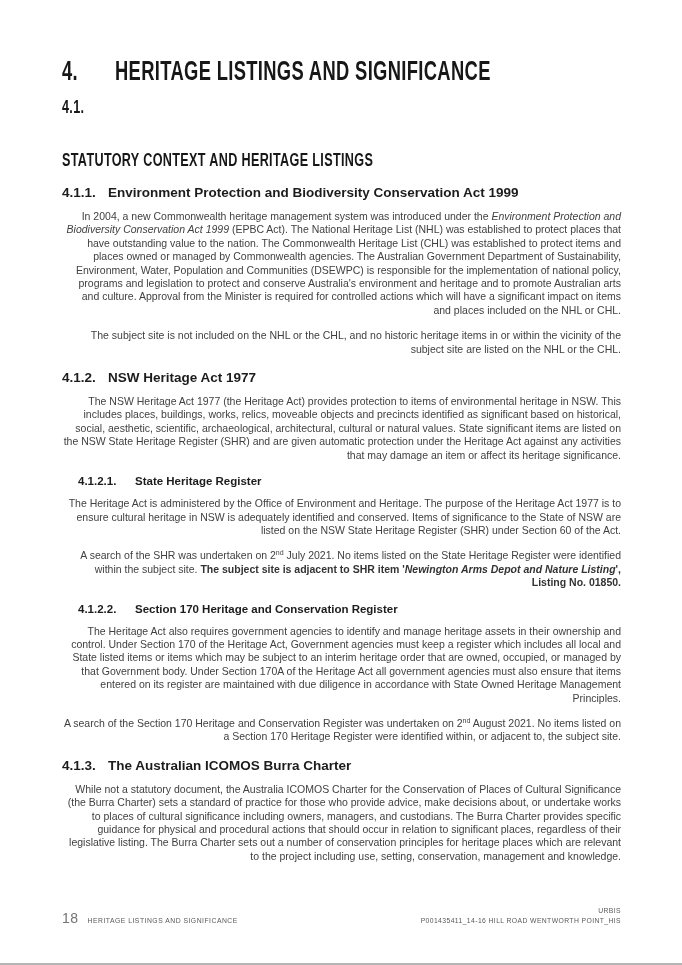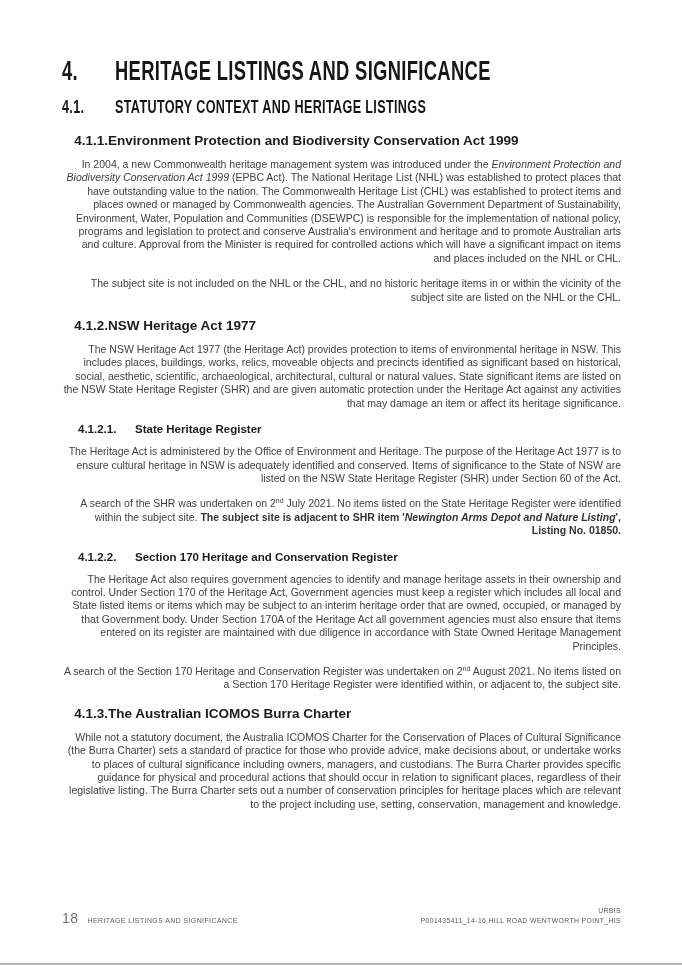--- a/index.html
+++ b/index.html
@@ -13,35 +13,35 @@
   .page { position: absolute; inset: 0; background: #ffffff; }
   .content {
     position: absolute;
     left: 62px; top: 56px;
     width: 559px;
     color: #414141;
   }
 
   
   .h1 { display: flex; align-items: baseline; line-height: 31px; margin-bottom: 6px; color: #171717; }
-  .h2 { display: flex; align-items: baseline; line-height: 22px; margin-bottom: 11px; color: #171717; }
+  .h2 { display: flex; align-items: baseline; line-height: 22px; margin-bottom: 11px; color: #171717; flex-direction: column; }
   .h1 .num, .h2 .num { flex: 0 0 53px; }
   .cond {
     display: inline-block;
     font-weight: bold;
     transform-origin: left center;
     white-space: nowrap;
     letter-spacing: 0.5px;
   }
   .h1 .cond { font-size: 27px; transform: scaleX(0.68); }
   .h2 .cond { font-size: 18px; transform: scaleX(0.70); }
 
   
   .h3 { display: flex; align-items: baseline; font-weight: bold; font-size: 13.5px; color: #1c1c1c; margin: 13px 0 9px 0; line-height: 17px; }
-  .h3 .num { flex: 0 0 46px; text-align: right; }
+  .h3 .num { flex: 0 0 46px; }
   .h4 { display: flex; align-items: baseline; font-weight: bold; font-size: 11.5px; color: #1c1c1c; margin: 12px 0 8px 16px; line-height: 15px; }
   .h4 .num { flex: 0 0 57px; }
 
   
   p.body {
     font-size: 10.5px;
     line-height: 13.4px;
     color: #414141;
     margin-bottom: 12px;
     text-align: right;

